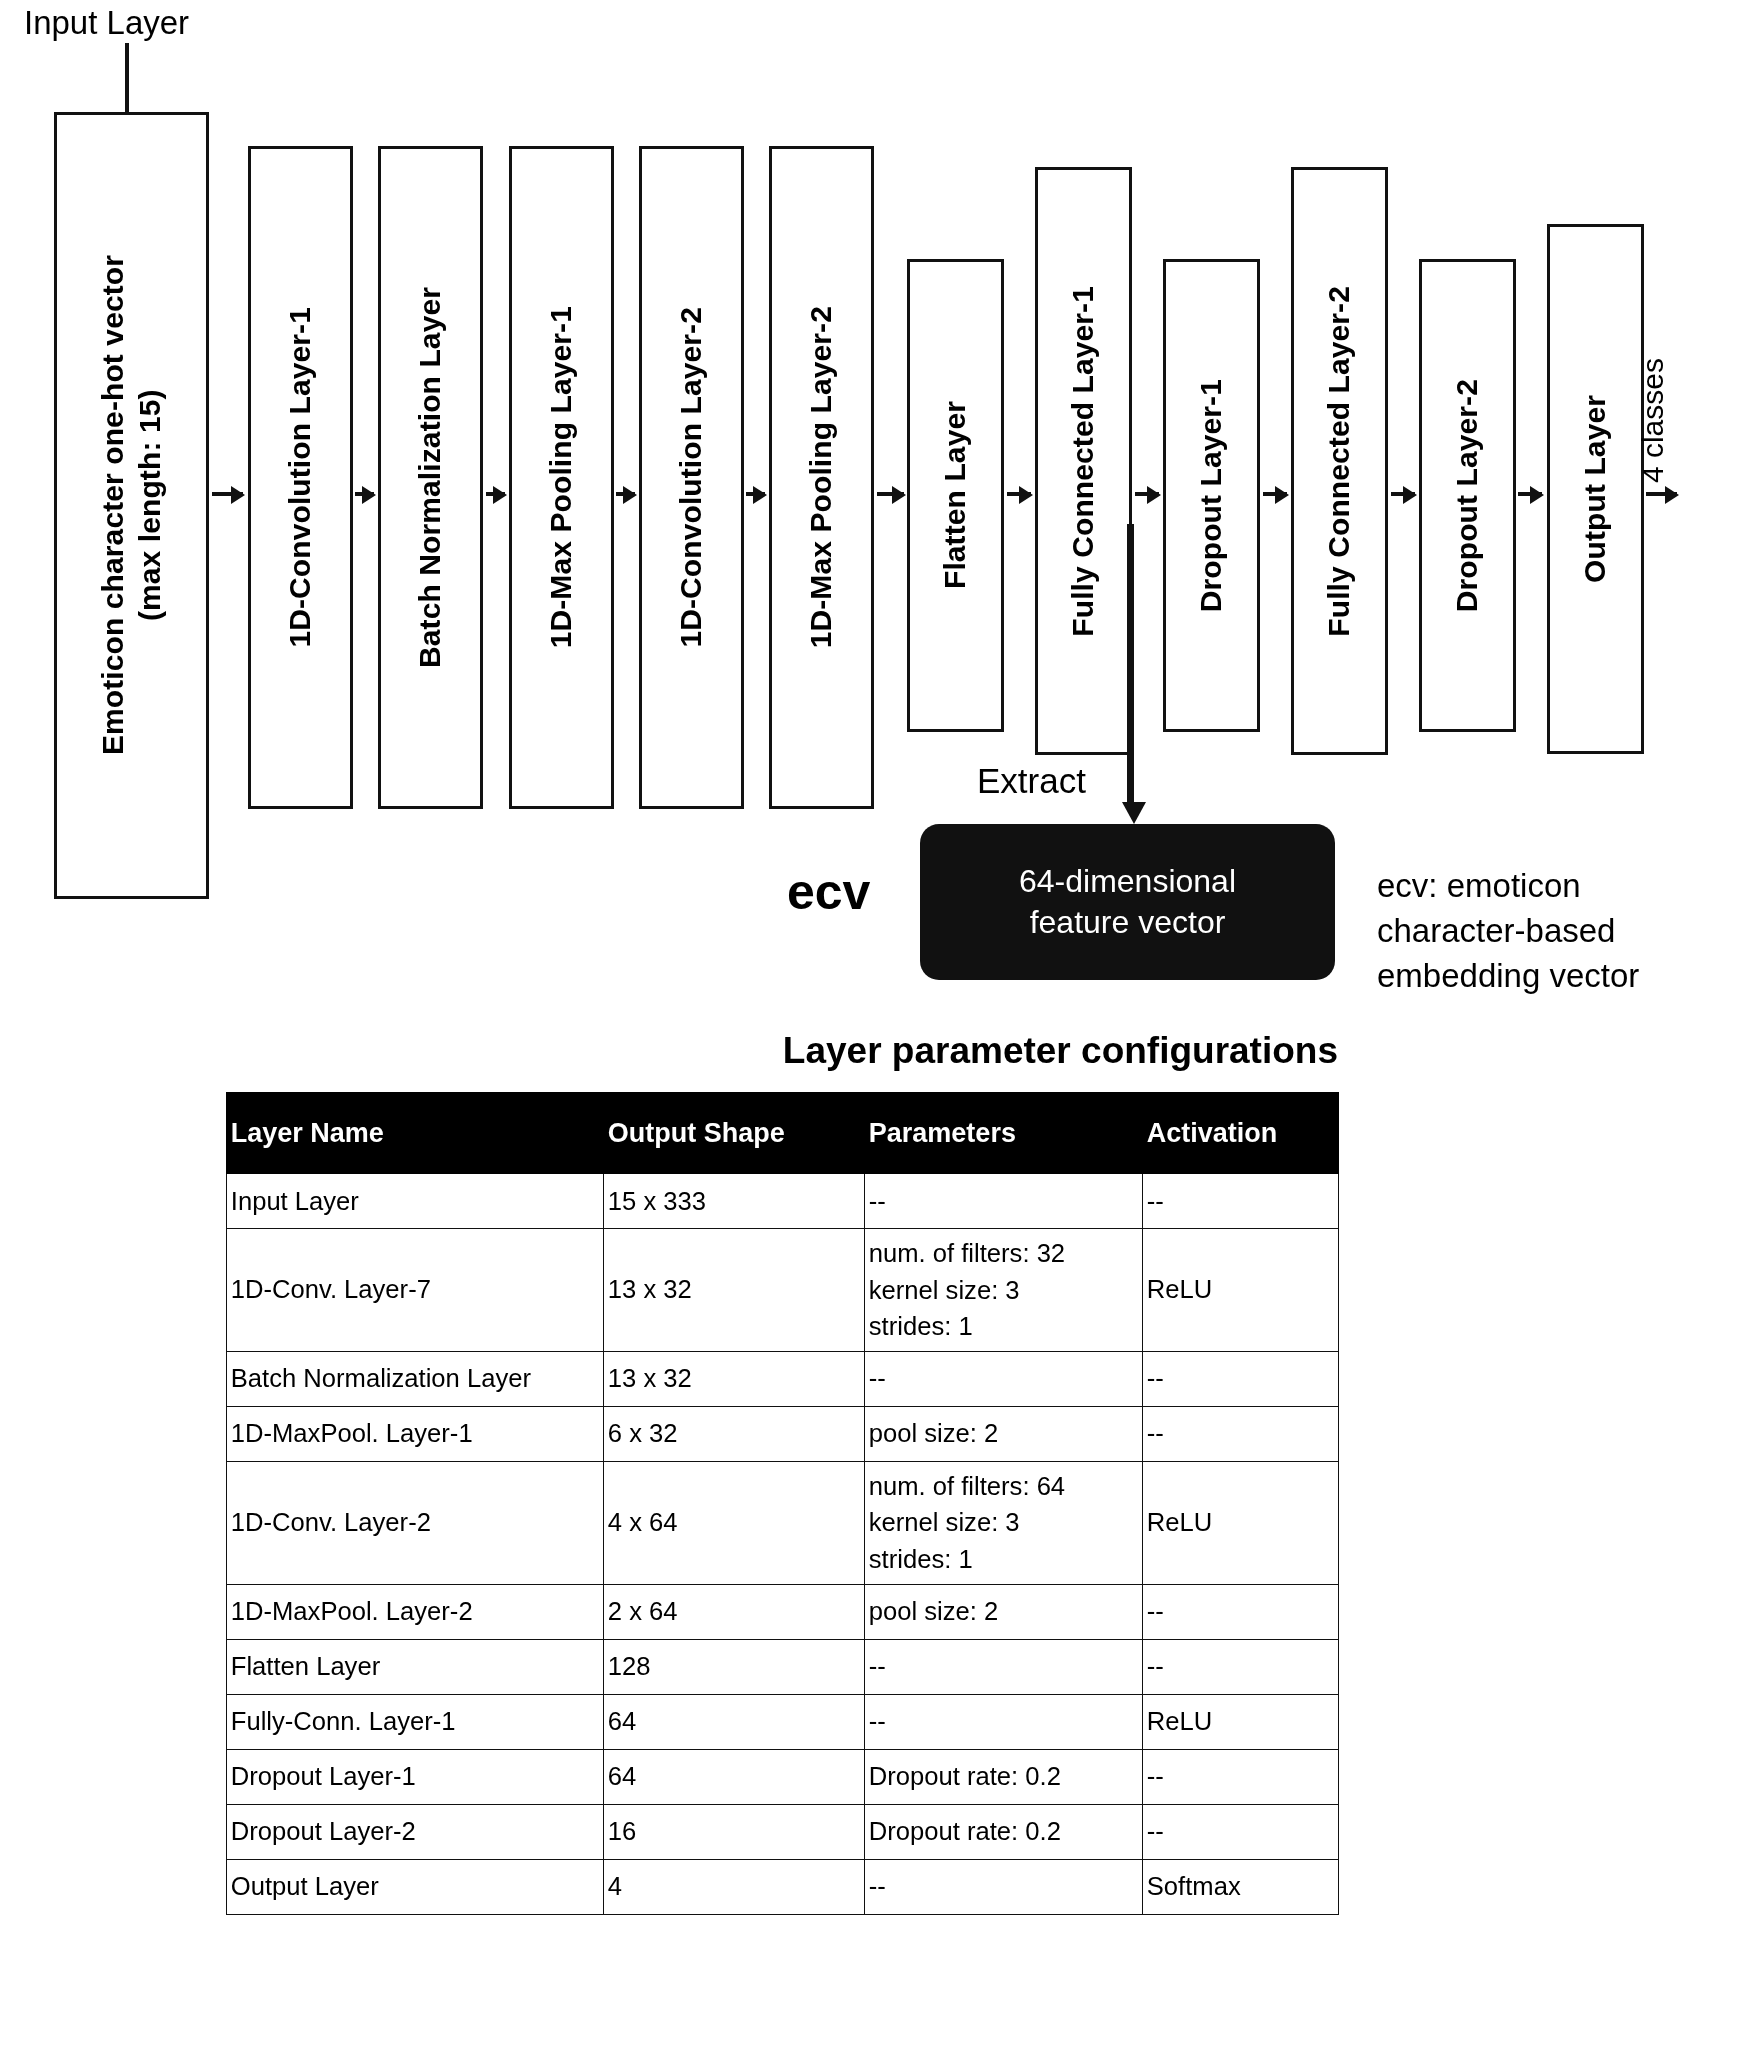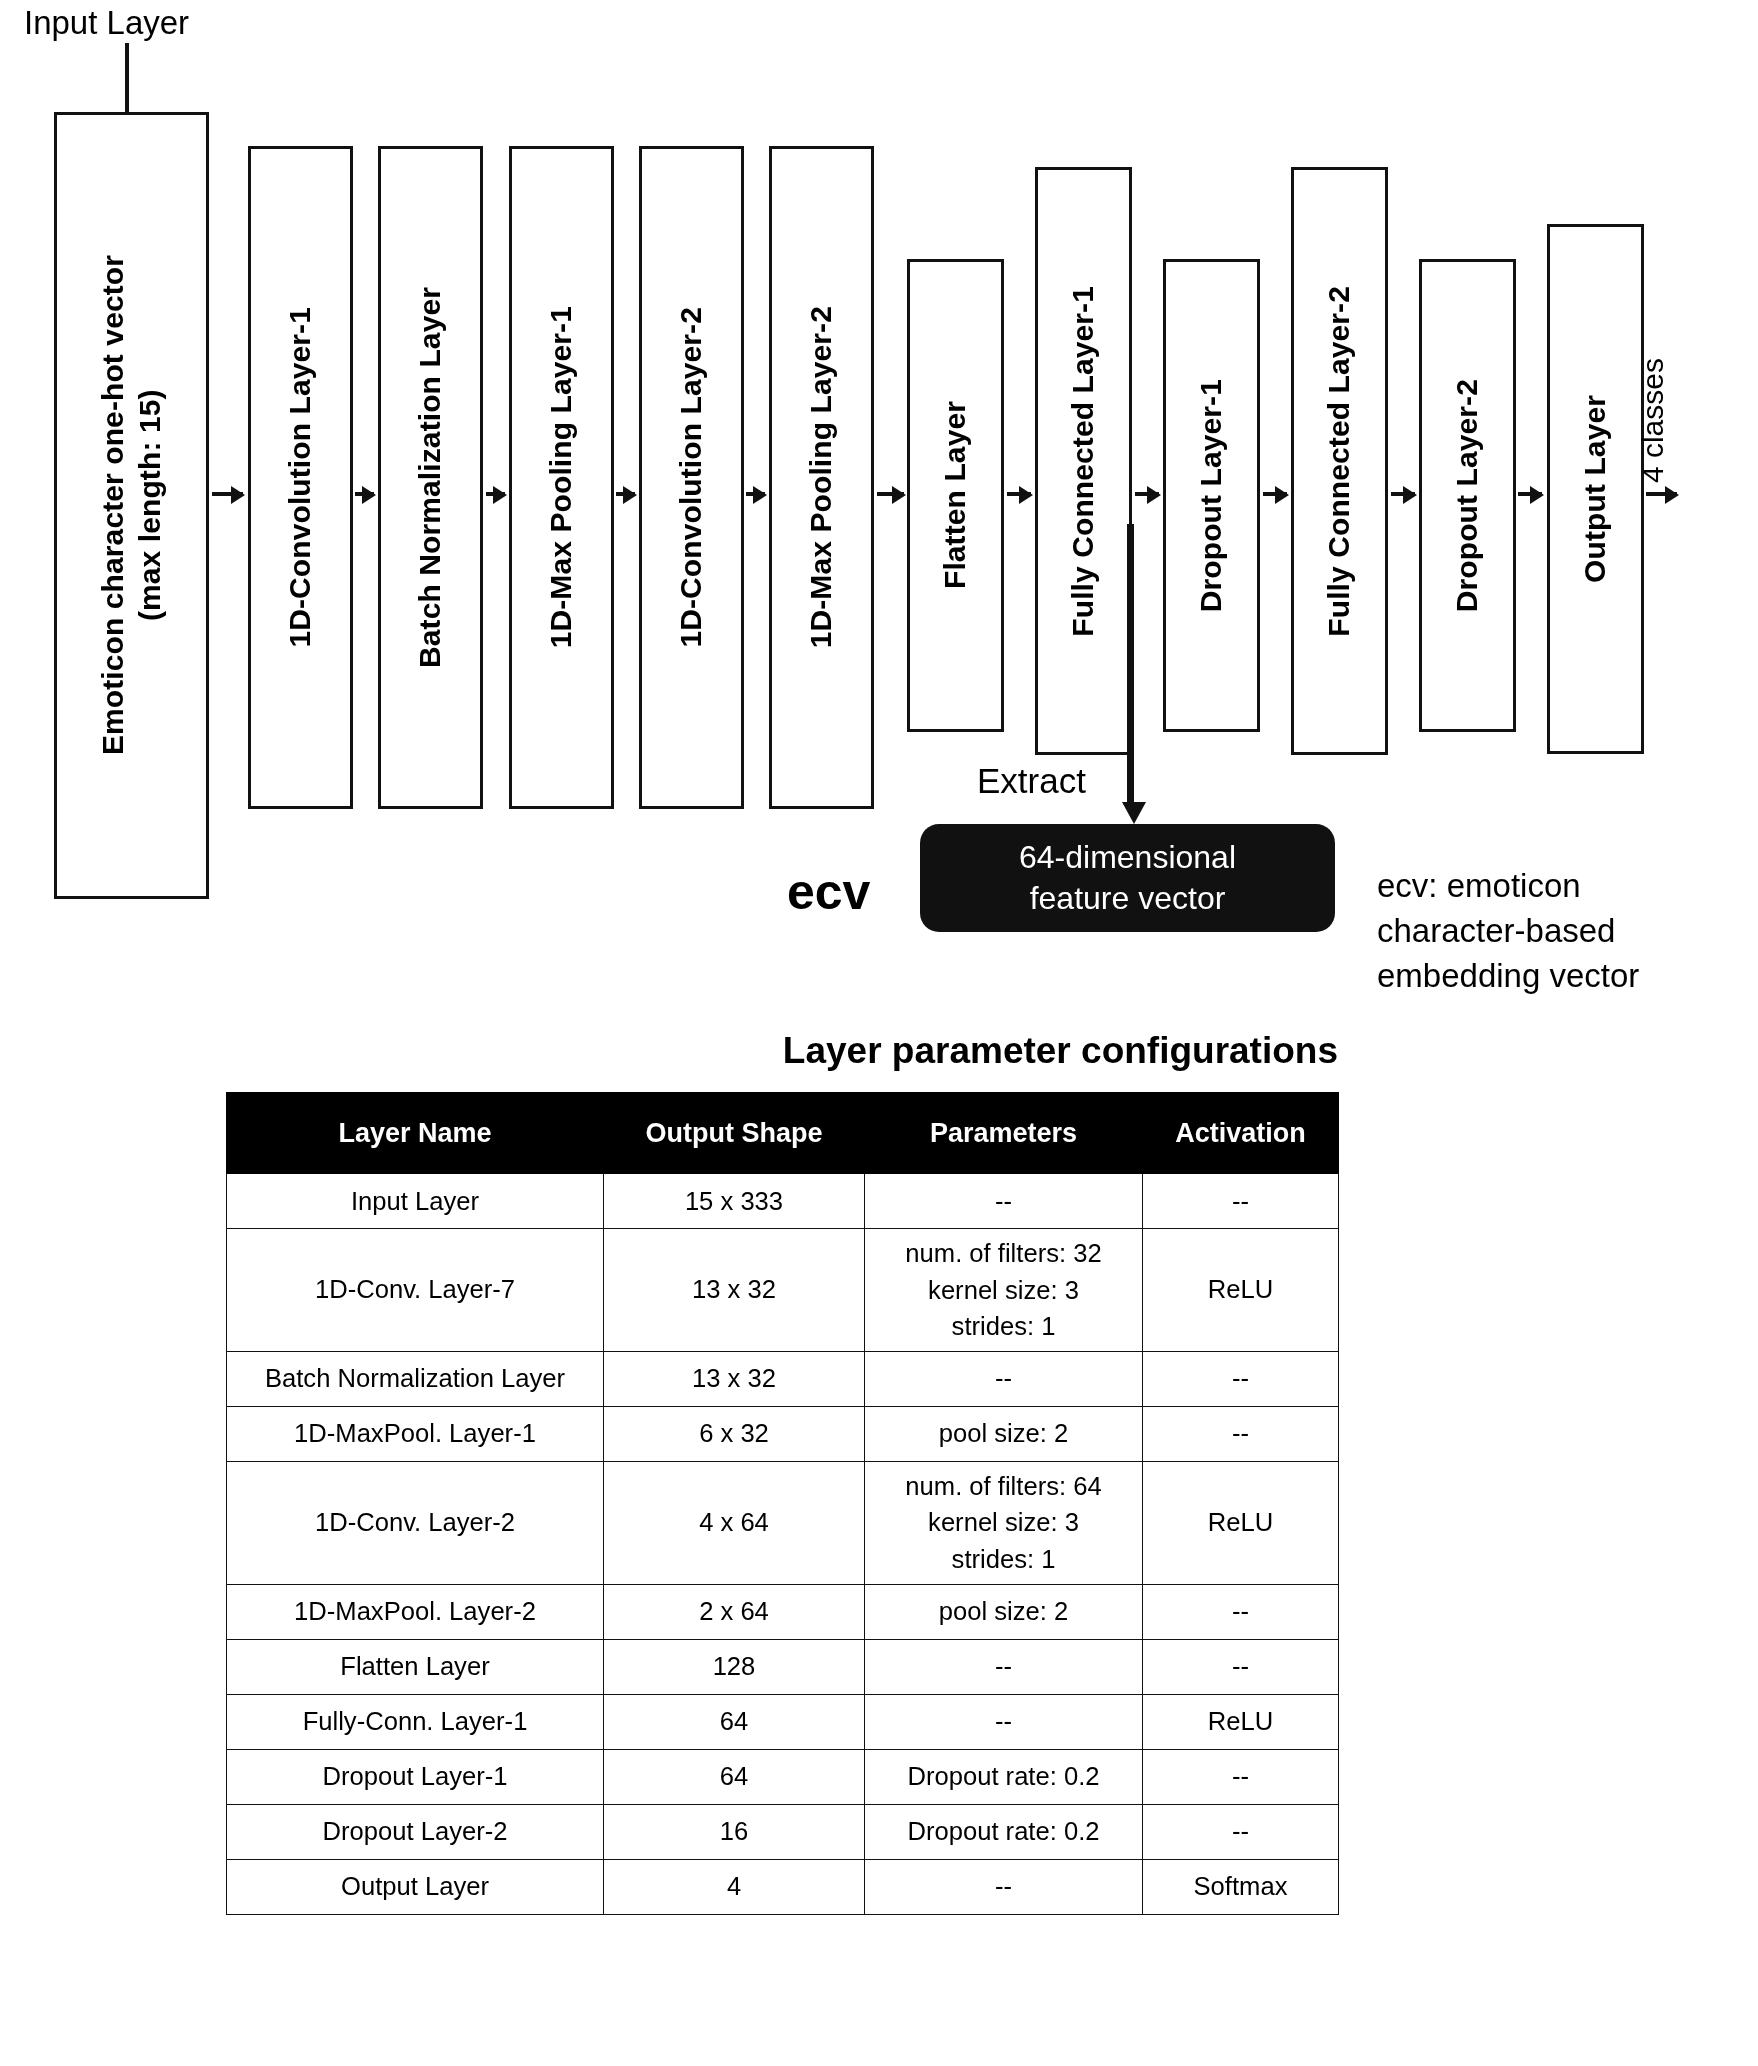--- a/index.html
+++ b/index.html
@@ -95,21 +95,21 @@
     position:absolute; left:977px; top:761px;
     font-size:35px; font-weight:400;
   }
   #ecv-label {
     position:absolute; left:787px; top:863px;
     font-size:50px; font-weight:700;
   }
   #fv-box {
     position:absolute;
     left:920px; top:824px;
-    width:415px; height:108px;
+    width:415px; height:156px;
     background:#111; border-radius:19px;
     color:#fff;
     display:flex; flex-direction:column;
     align-items:center; justify-content:center;
     font-size:32px; line-height:1.28; text-align:center;
   }
   #ecv-legend {
     position:absolute; left:1377px; top:864px;
     font-size:33px; line-height:1.36; font-weight:400;
   }
@@ -123,21 +123,21 @@
   }
   #param-table {
     position:absolute;
     left:226px; top:1092px;
     width:1112px;
     border-collapse:collapse;
     table-layout:fixed;
   }
   #param-table th, #param-table td {
     border:1.9px solid #111;
-    text-align:center;
+    text-align:left;
     vertical-align:middle;
     font-size:25.6px;
     font-weight:400;
     padding:6.4px 3.8px;
   }
   #param-table thead th {
     background:#000; color:#fff;
     font-weight:700;
     font-size:27px;
     height:81px;

